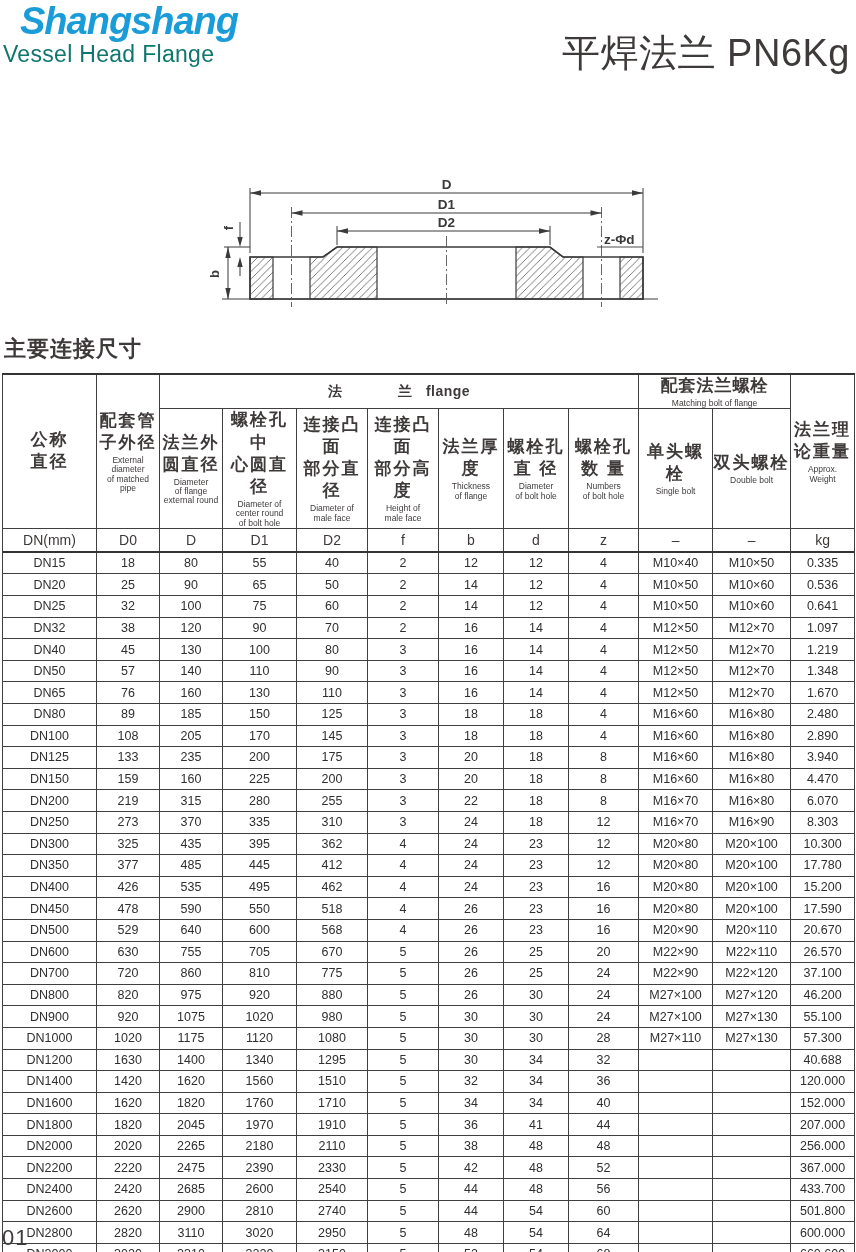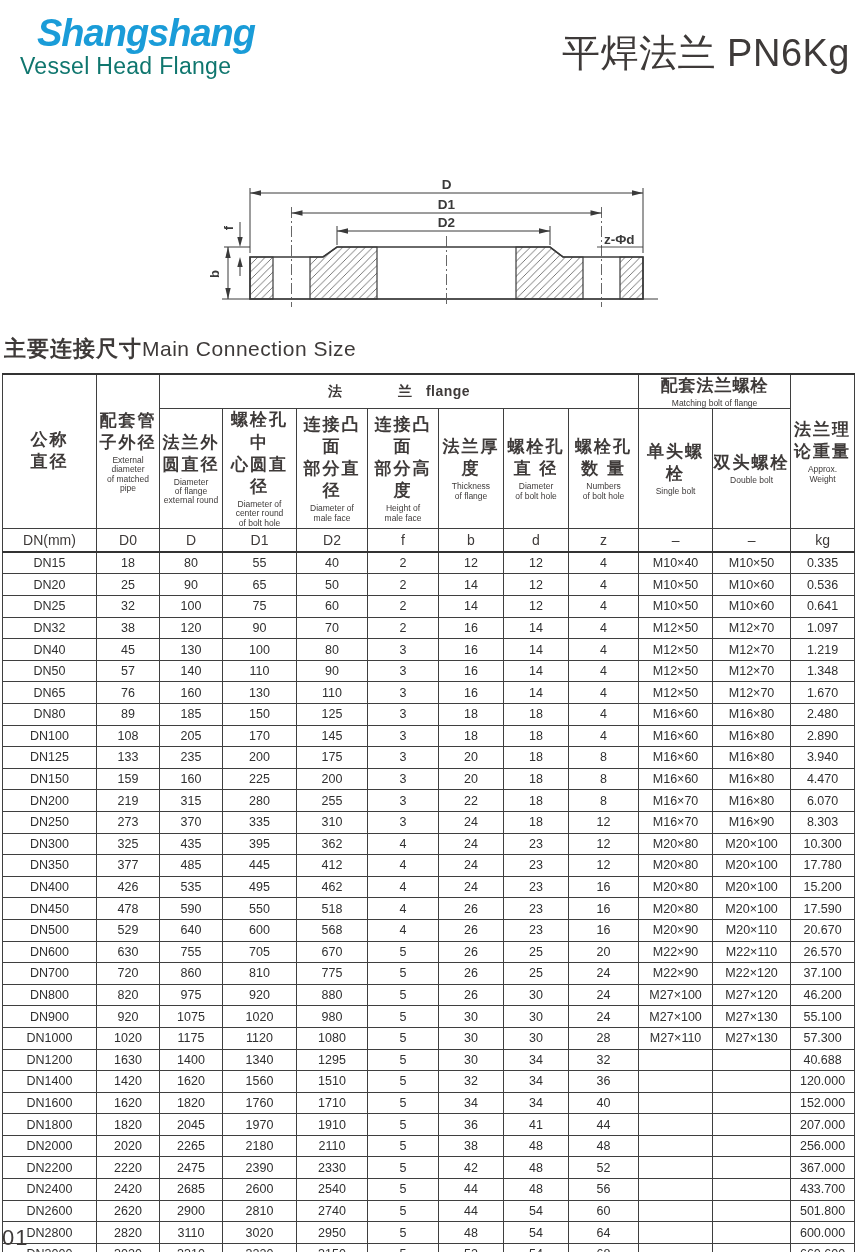--- a/index.html
+++ b/index.html
@@ -1,35 +1,35 @@
 <!DOCTYPE html>
 <html><head>
 <meta charset="utf-8">
 <style>
   html,body{margin:0;padding:0;background:#ffffff;}
   body{width:856px;height:1252px;position:relative;overflow:hidden;
        font-family:"Liberation Sans", sans-serif;color:#3e3a39;}
 
   
-  .logo{position:absolute;left:20px;top:2px;margin-top:12px;}
+  .logo{position:absolute;left:3px;top:2px;}
   .logo-title{font-size:38px;font-weight:bold;font-style:italic;
               color:#1a9cd8;margin-left:17px;line-height:1.0;letter-spacing:-1px;}
   .logo-sub{font-size:23px;color:#0f766e;margin-top:1px;letter-spacing:0.3px;}
 
   
   .doc-title{position:absolute;right:6px;top:28px;text-align:right;}
   .doc-title-main{font-size:38px;letter-spacing:0.5px;}
   .doc-title-sub{font-size:19px;margin-top:3px;letter-spacing:0.3px;}
 
   
   .drawing{position:absolute;left:180px;top:170px;}
 
   
   .section-title{position:absolute;left:4px;top:334px;display:flex;
-                 align-items:baseline;}
+                 align-items:baseline;gap:12px;}
   .section-title .cn{font-size:22px;font-weight:bold;letter-spacing:1px;}
   .section-title .en{font-size:21px;font-weight:normal;letter-spacing:0.5px;}
 
   
   .table-wrap{position:absolute;left:2px;top:373px;width:852px;}
   table.main-table{border-collapse:collapse;table-layout:fixed;width:852px;
                    border:1.5px solid #3c3c3c;border-top:2.5px solid #333;}
   .main-table th,.main-table td{border:1px solid #3f3f3f;text-align:center;
                    vertical-align:middle;padding:0;overflow:hidden;}
   .row-group th{height:32px;}
@@ -126,21 +126,20 @@
     <polygon points="48,129 45.3,118 50.7,118" fill="#3a3a3a" stroke="none"></polygon>
   </g>
   <text transform="rotate(-90 39 104)" x="39" y="104" text-anchor="middle" font-size="13" font-weight="bold" fill="#3a3a3a">b</text>
 
   <text x="424" y="74" text-anchor="start" font-size="13.5" font-weight="bold" fill="#3a3a3a">z-Φd</text>
   <line x1="417" y1="77" x2="463" y2="77" stroke="#3a3a3a" stroke-width="0.9"></line>
 </svg>
 
 <div class="section-title">
   <span class="cn">主要连接尺寸</span>
-  <span class="en">Main Connection Size</span>
 </div>
 
 <div class="table-wrap">
 <table class="main-table">
   <colgroup>
     <col style="width:94px">
         <col style="width:63px">
         <col style="width:63px">
     <col style="width:74px">
         <col style="width:71px">

